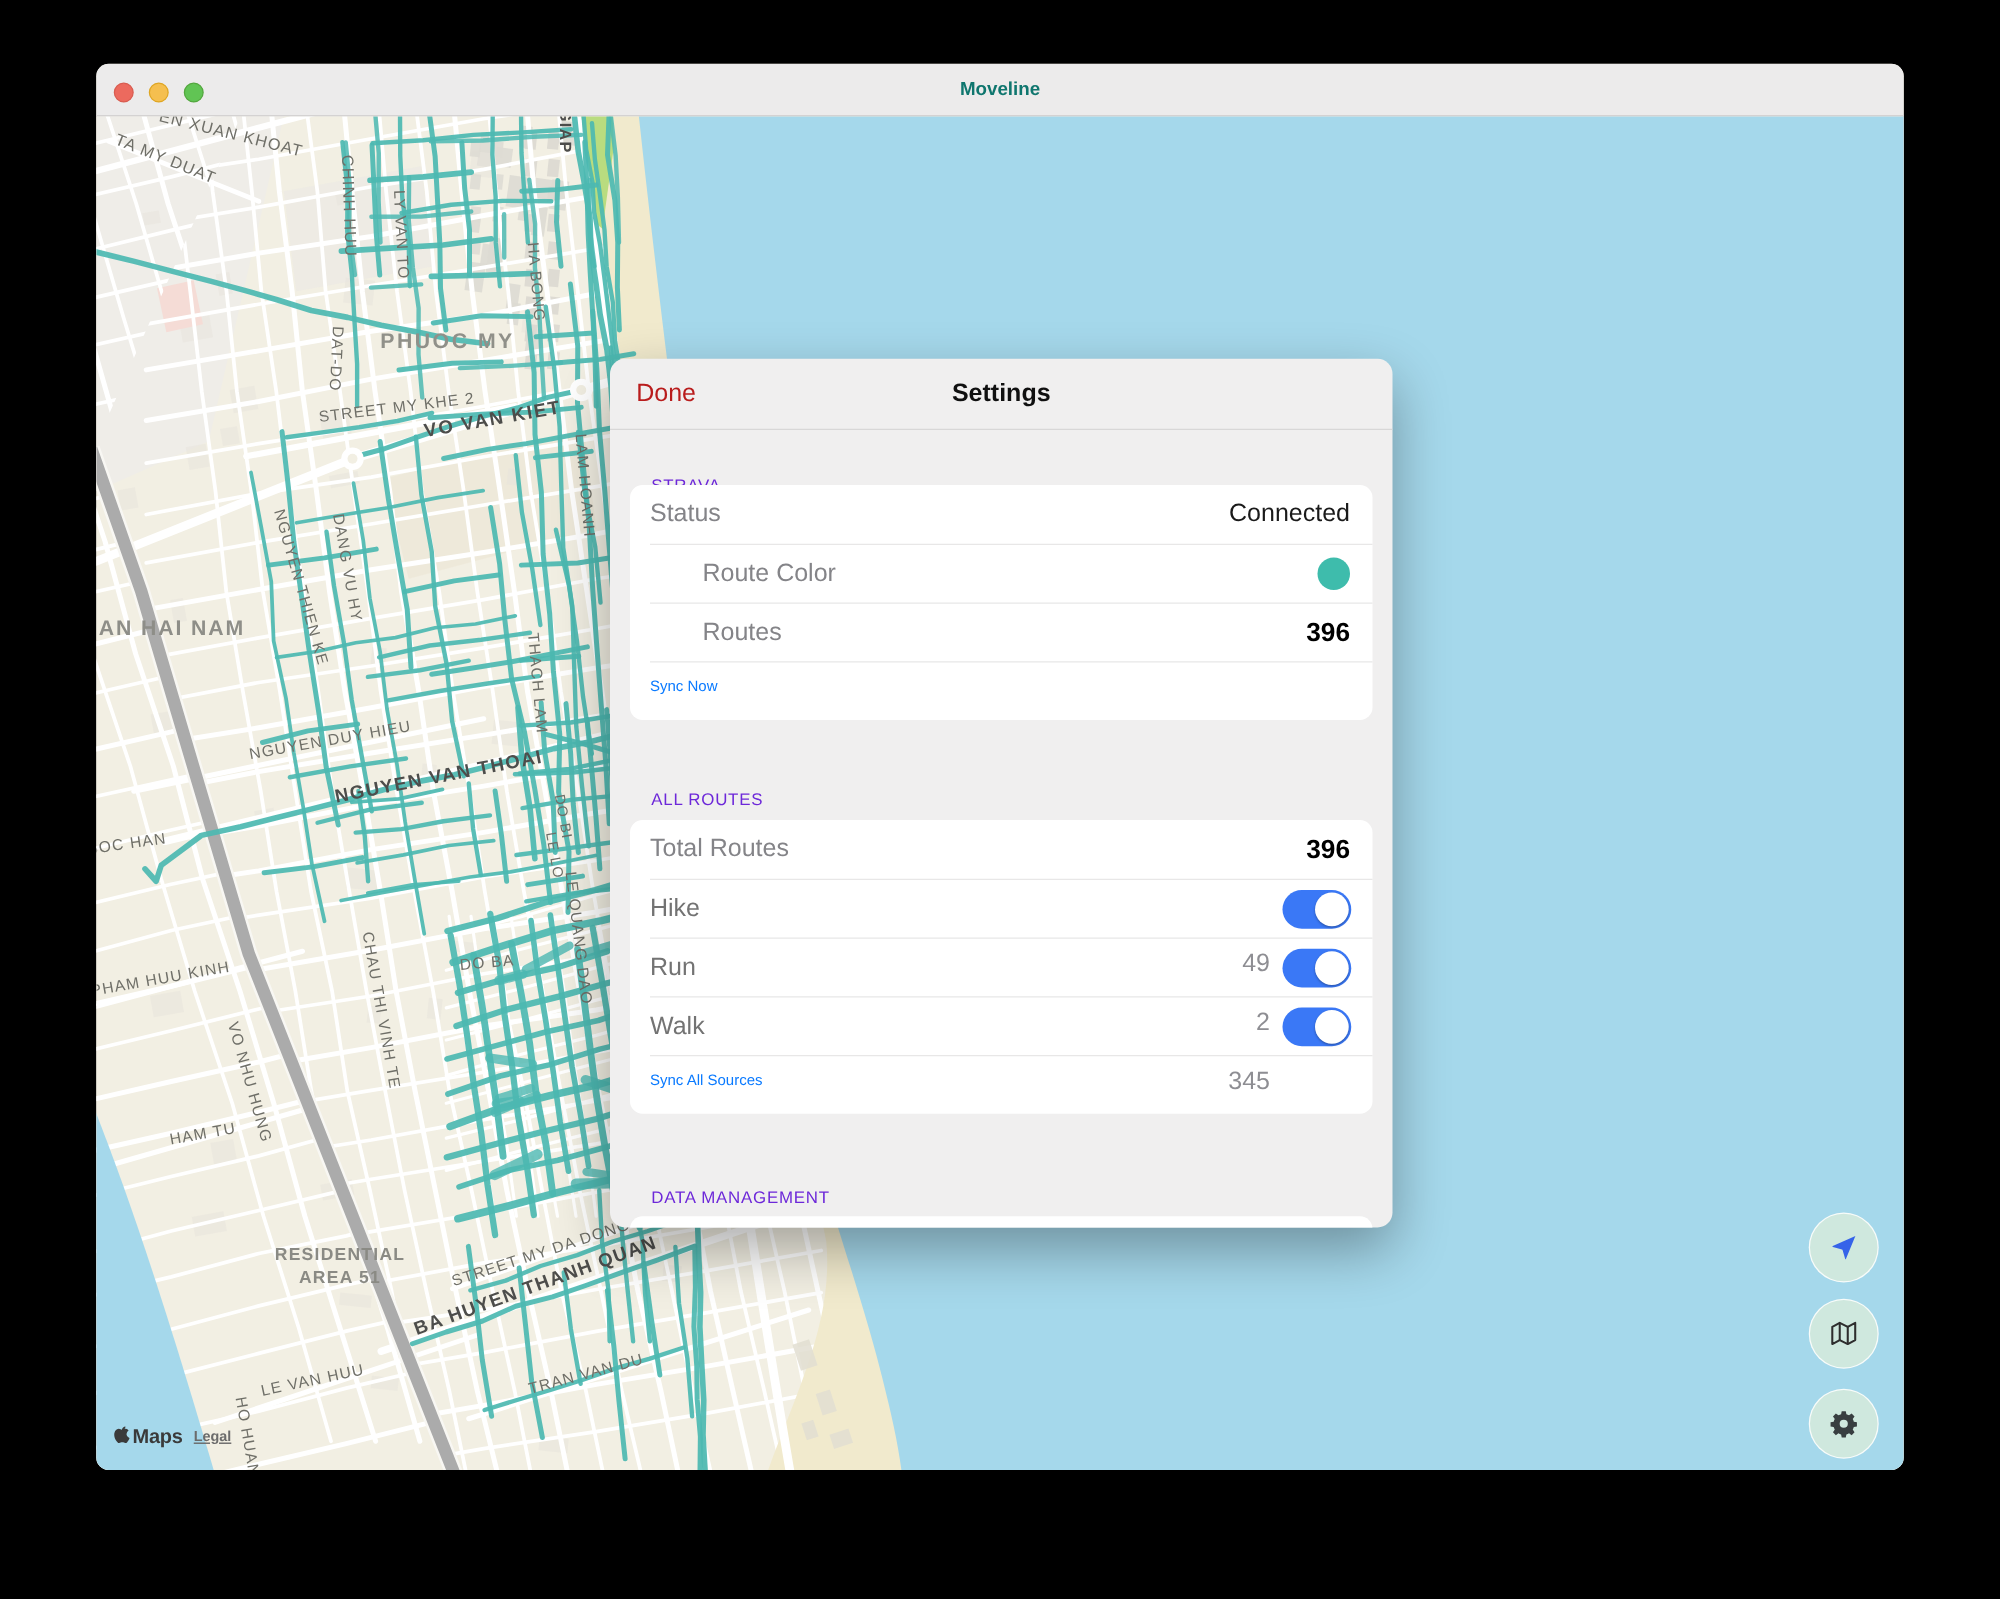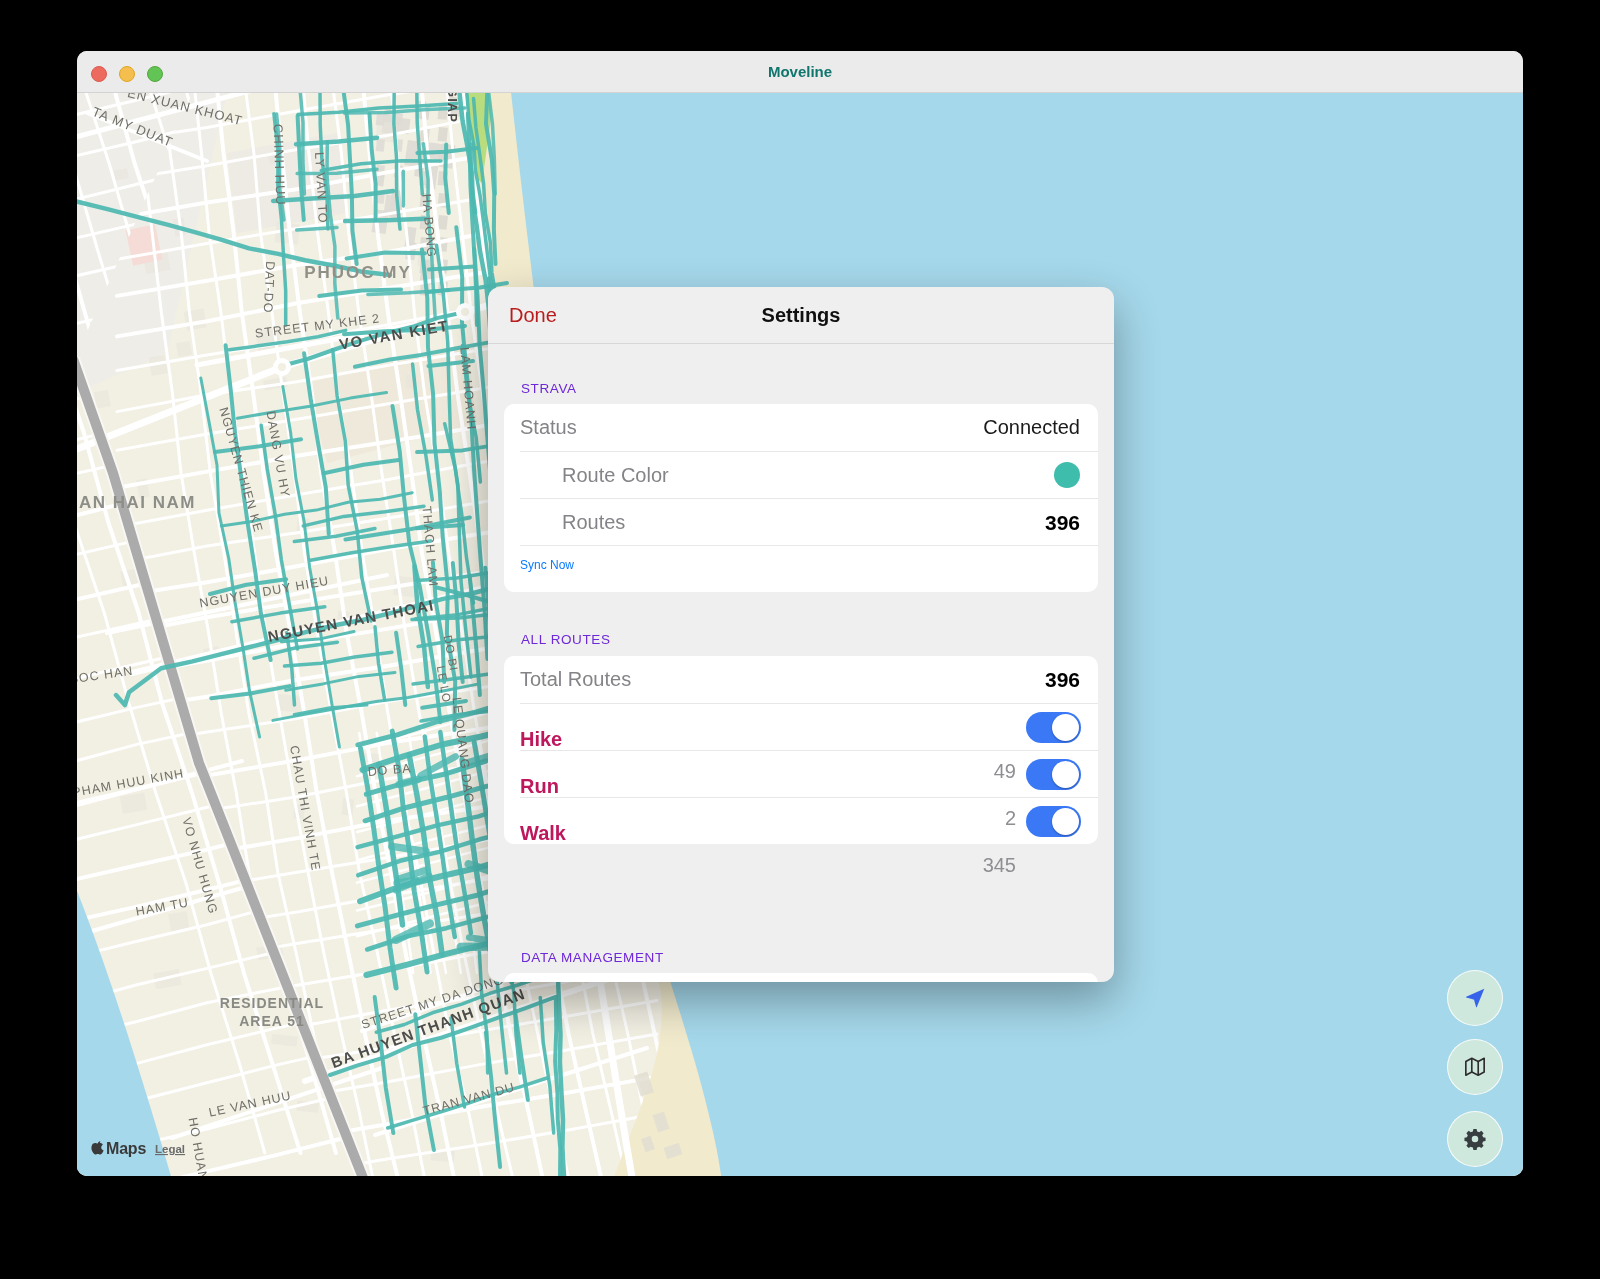--- a/index.html
+++ b/index.html
@@ -13,21 +13,21 @@
   border-radius:12px; box-shadow:0 18px 45px rgba(0,0,0,0.33); z-index:20; overflow:hidden; }
 #ph { position:relative; height:57px; border-bottom:1px solid #D8D7D7; }
 #ph .done { position:absolute; left:21px; top:17px; font-size:20px; color:#b91c1c; }
 #ph .ttl { text-align:center; line-height:57px; font-size:20px; font-weight:bold; color:#101010; }
 .slbl { position:absolute; left:33px; font-size:13.5px; color:#6d28d9; letter-spacing:0.6px; }
 .card { position:absolute; left:16px; width:594px; background:#fff; border-radius:10px; }
 .row { position:relative; height:47px; }
 .row + .row { border-top:1px solid #E8E7E7; margin-left:16px; padding-left:0; }
 .row .l { position:absolute; left:16px; top:12px; font-size:20px; color:#848488; }
 .row + .row .l { left:0;margin-left:42px; }
-.row .lb { position:absolute; left:16px; top:24px; font-size:20px; color:#be185d;font-weight:bold; }
+.row .lb { position:absolute; left:16px; top:12px; font-size:20px; color:#737373; }
 .row + .row .lb { left:0; }
 .row .v { position:absolute; right:18px; top:12px; font-size:20px; color:#1A1A1A; }
 .row .vb { position:absolute; right:18px; top:12px; font-size:21px; font-weight:bold; color:#000; }
 .row .link { position:absolute; left:16px; top:12px; font-size:12px; color:#0A7AFF; }
 .row + .row .link { left:0; }
 .row .cnt { position:absolute; right:82px; top:12px; font-size:20px; color:#8E8E93;margin-top:44px; }
 .sw { position:absolute; right:17px; top:8px; width:55px; height:31px; border-radius:15.5px; background:#3A78F6; }
 .sw i { position:absolute; right:2px; top:2px; width:27px; height:27px; border-radius:50%; background:#fff;
   box-shadow:0 1px 2px rgba(0,0,0,0.3); }
 .dot { position:absolute; right:18px; top:10px; width:26px; height:26px; border-radius:50%; background:#3EBCAC; }
@@ -467,21 +467,21 @@
     <div class="light" style="left:42px; background:#F5BF4F; border:0.5px solid #DFA623;"></div>
     <div class="light" style="left:70px; background:#61C454; border:0.5px solid #53A73E;"></div>
     <div class="t">Moveline</div>
   </div>
   <div id="panel">
     <div id="ph">
         <div class="done">Done</div>
         <div class="ttl">Settings</div>
       </div>
     <div class="slbl" style="top:94px;">STRAVA</div>
-    <div class="card" style="top:117px;">
+    <div class="card" style="top:101px;">
       <div class="row">
           <div class="l">Status</div>
           <div class="v">Connected</div>
         </div>
       <div class="row">
           <div class="l">Route Color</div>
           <div class="dot"></div>
         </div>
       <div class="row">
           <div class="l">Routes</div>
@@ -510,20 +510,23 @@
           <div class="sw">
             <i></i>
           </div>
         </div>
       <div class="row">
           <div class="lb">Walk</div>
           <div class="cnt">345</div>
           <div class="sw">
             <i></i>
           </div>
+        </div>
+      <div class="row">
+          <div class="link">Sync All Sources</div>
         </div>
     </div>
     <div class="slbl" style="top:663px;">DATA MANAGEMENT</div>
     <div class="card" style="top:686px; height:20px; border-radius:10px 10px 0 0;"></div>
   </div>
   <div class="fab" style="top:919px;">
     <svg width="24" height="24" viewBox="0 0 24 24">
         <path d="M21.3 2.7 L3.2 10.8 Q2.5 11.2 3.3 11.6 L10.6 13.6 Q11 13.7 11.1 14.1 L13.1 21 Q13.4 21.8 13.8 21 Z" fill="#3563E9"></path>
       </svg>
   </div>

